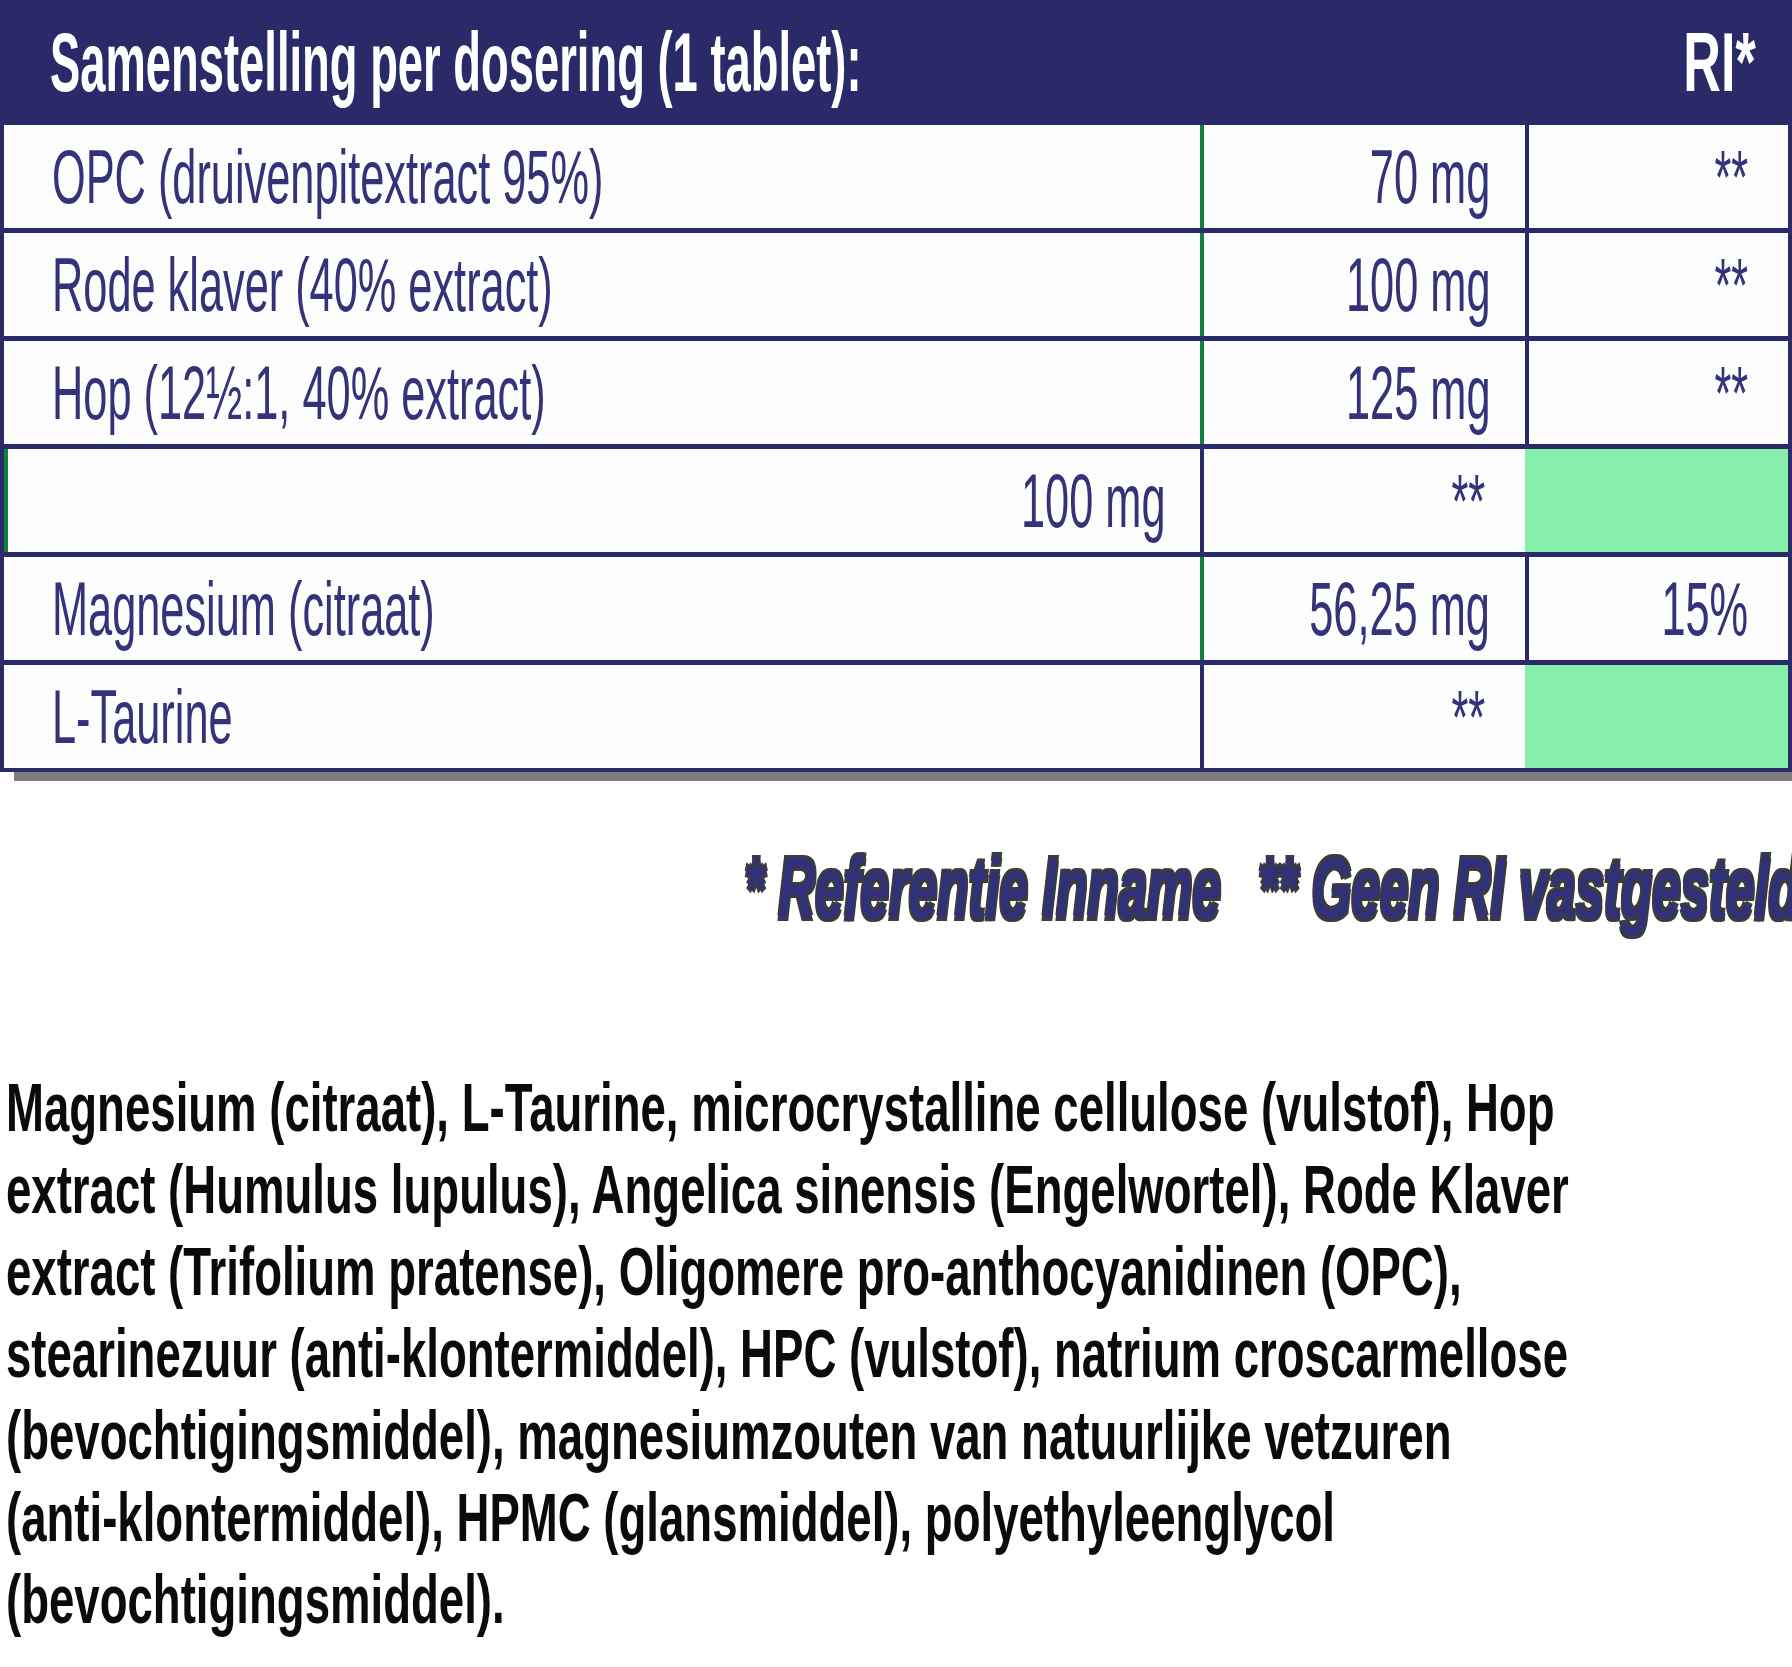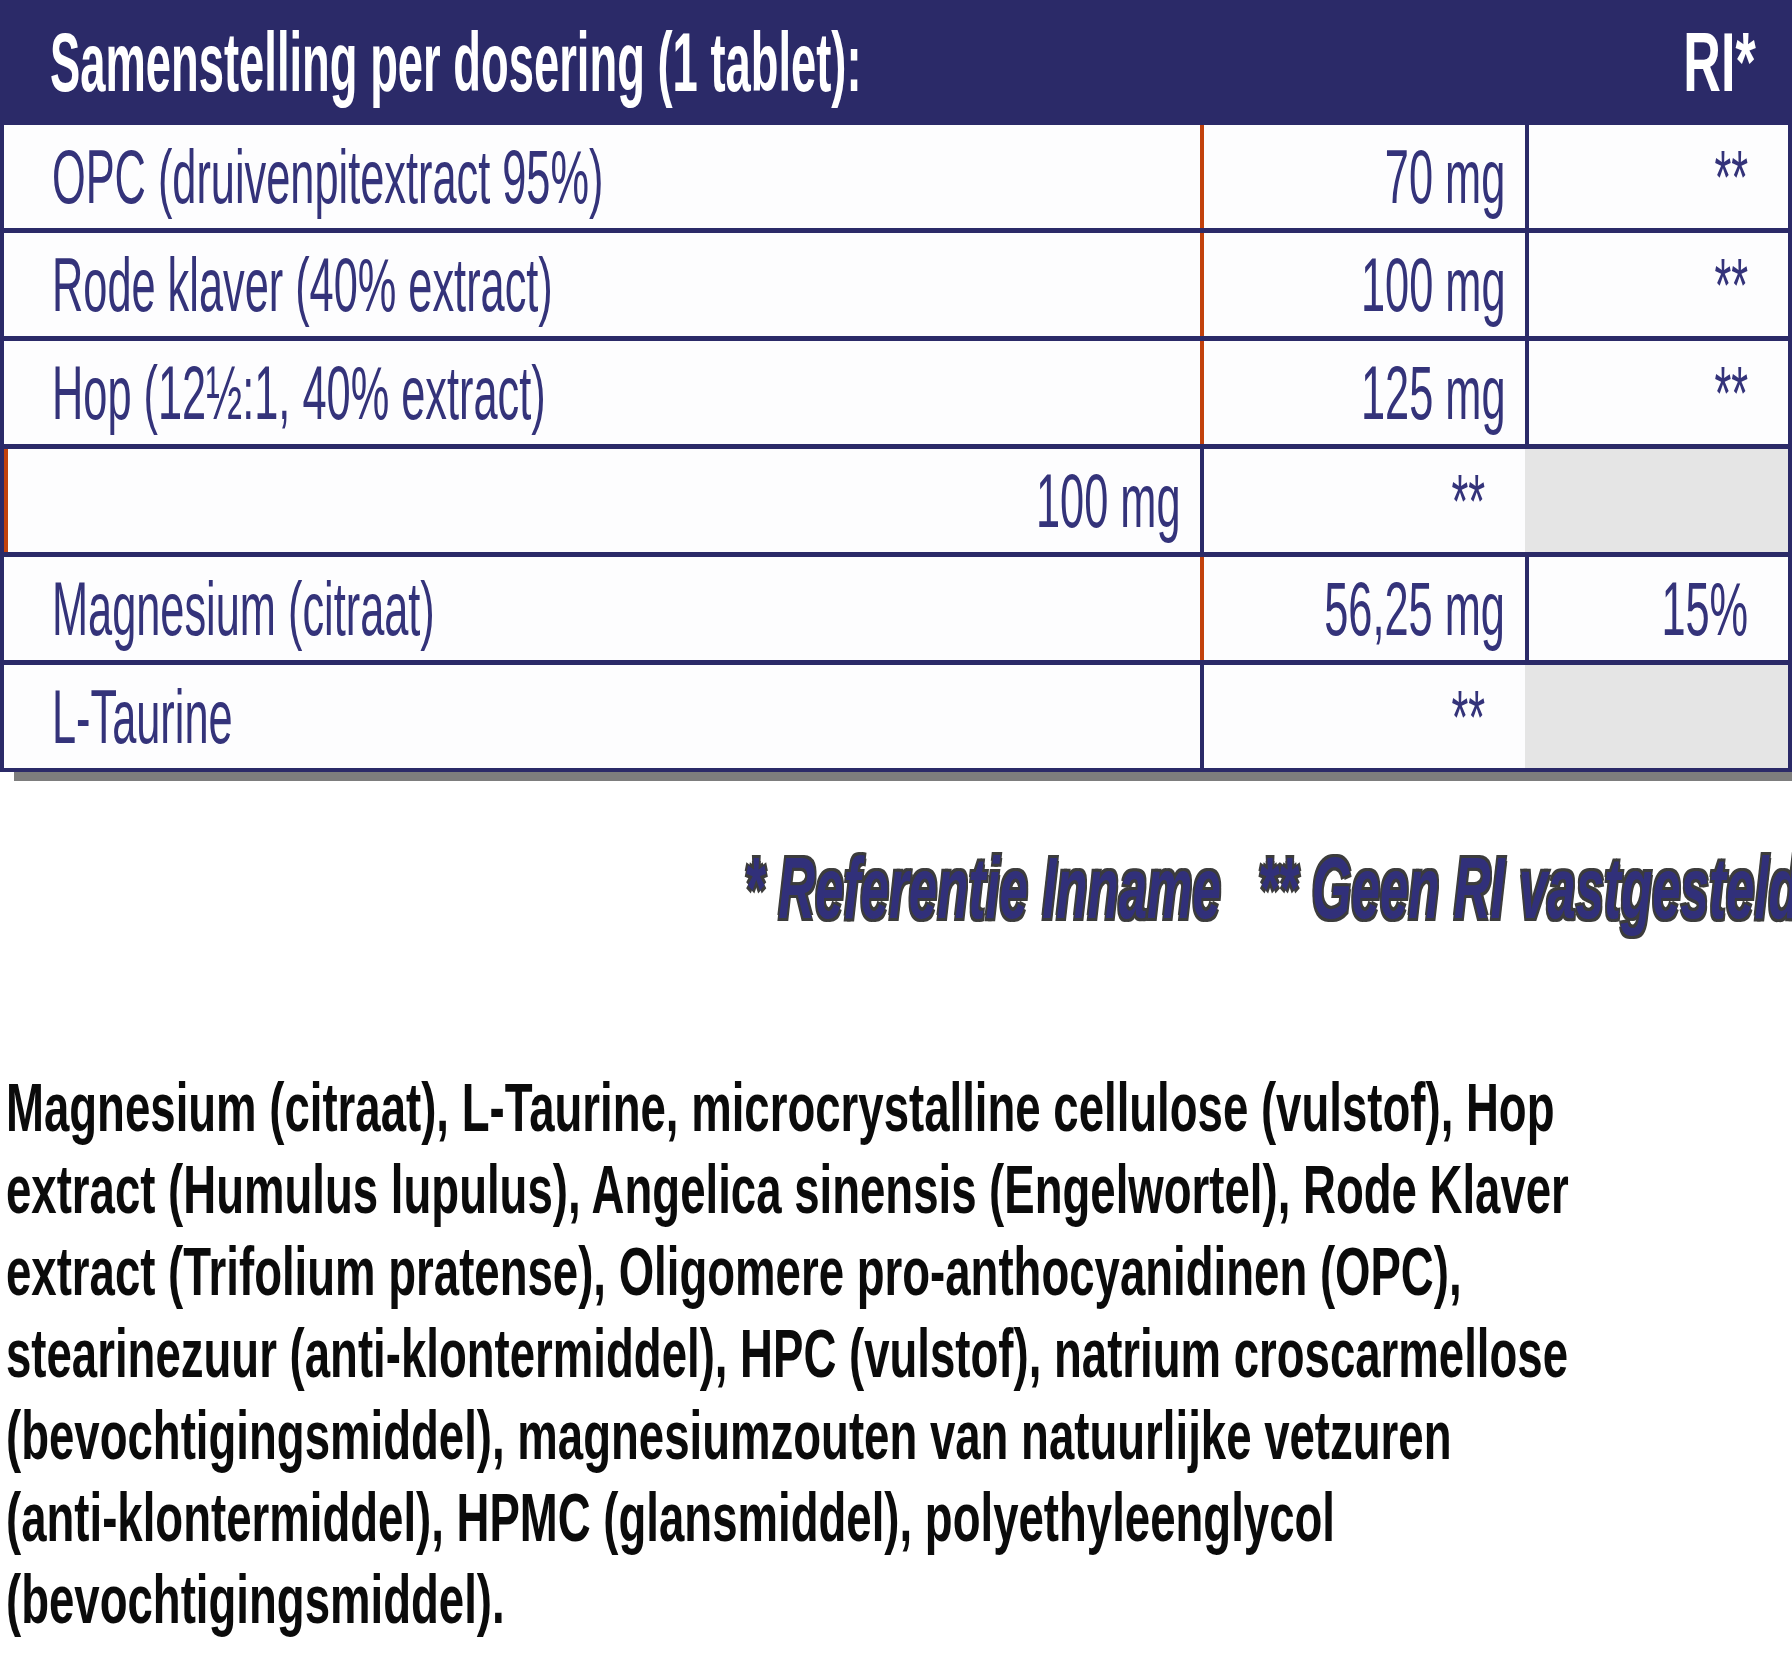--- a/index.html
+++ b/index.html
@@ -24,35 +24,35 @@
     display: inline-block; transform: scaleX(0.54); transform-origin: left center;
     letter-spacing: 0;
   }
   .tbl-ri {
     color: #ffffff; font-weight: bold; font-size: 84px; white-space: nowrap;
     display: inline-block; transform: scaleX(0.62); transform-origin: right center;
   }
   .tbl-body {
     width: 1792px; box-sizing: border-box;
     border: 4px solid #2b2a68; border-top: 0;
-    background: #e5e5e5;
+    background: #86efac;
     text-align: center;
   }
   .row {
     display: grid; grid-template-columns: 1196px 325px 1fr;
     height: 103px; border-bottom: 5px solid #2b2a68;
   }
   .row:last-child { border-bottom: 0; }
   .cell {
     display: flex; align-items: center; box-sizing: border-box;
     color: #34337a; font-size: 76px; font-weight: 400;
     background: #fdfdfe; overflow: visible; white-space: nowrap;
   }
   .cell-name   { justify-content: flex-start; padding-left: 48px; }
-  .cell-amount { justify-content: flex-end; padding-right: 20px; border-left: 4px solid #c2410c; }
+  .cell-amount { justify-content: flex-end; padding-right: 35px; border-left: 4px solid #15803d; }
   .cell-ri     { justify-content: flex-end; padding-right: 40px; border-left: 4px solid #2b2a68; }
   .cell-name  > span { display: inline-block; transform: scaleX(0.57); transform-origin: left center; }
   .cell-amount > span, .cell-ri > span { display: inline-block; transform: scaleX(0.57); transform-origin: right center; }
 
   .tbl-shadow {
     position: absolute; top: 772px; left: 14px;
     width: 1778px; height: 9px; background: #7d7d7d;
   }
 
   

